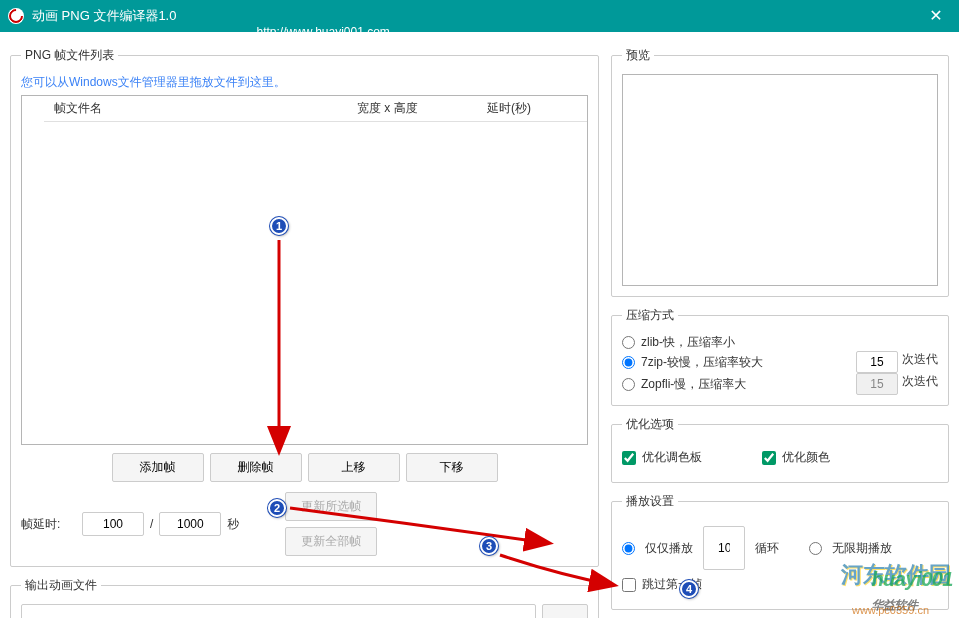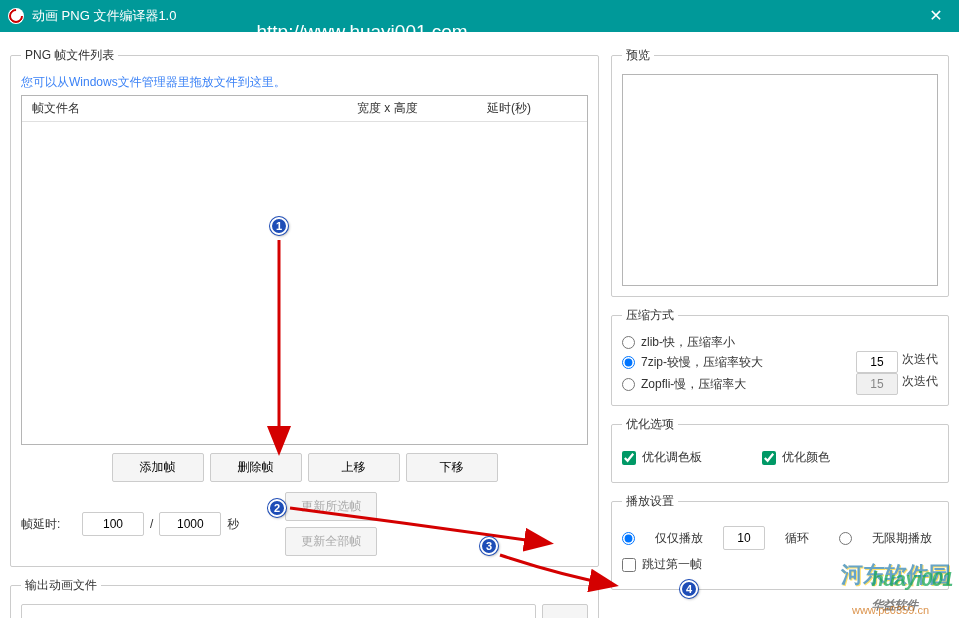--- a/index.html
+++ b/index.html
@@ -36,21 +36,21 @@
     .titlebar-icon::after {
       content: "";
       width: 10px;
       height: 10px;
       border: 2px solid #c00;
       border-radius: 50%;
       border-top-color: transparent;
       transform: rotate(45deg);
     }
     .titlebar-title { font-size: 13px; }
-    .titlebar-url { margin-left: 80px; font-size: 19px; margin-top: 31px; }
+    .titlebar-url { margin-left: 80px; font-size: 12px; margin-top: 31px; }
     .titlebar-close {
       position: absolute;
       right: 0;
       top: 0;
       width: 46px;
       height: 30px;
       display: flex;
       align-items: center;
       justify-content: center;
       font-size: 16px;
@@ -77,20 +77,21 @@
     }
     .hint-text {
       font-size: 12px;
       color: #3b82f6;
       margin-bottom: 4px;
     }
     .frame-list-box {
       border: 1px solid #b5b5b5;
       height: 350px;
       background: #fff;
+      padding-left: 22px;
     }
     .frame-list-header {
       display: flex;
       border-bottom: 1px solid #e0e0e0;
       background: #fff;
       height: 26px;
       align-items: center;
     }
     .col-filename { flex: 1; padding-left: 10px; }
     .col-dimensions { width: 130px; }
@@ -193,26 +194,26 @@
     .opt-row {
       display: flex;
       gap: 60px;
     }
     .play-top {
       display: flex;
       align-items: center;
       gap: 10px;
       margin: 6px 0;
     }
-    .play-left { display: flex; align-items: center; gap: 20px; }
+    .play-left { display: flex; align-items: center; gap: 10px; }
     .play-count {
       width: 42px;
       border: 1px solid #ccc;
       border-radius: 2px;
-      padding: 4px;
+      padding: 14px;
       text-align: center;
       font-size: 12px;
     }
     
     .annotation {
       position: absolute;
       pointer-events: none;
     }
     .badge {
       width: 18px;

